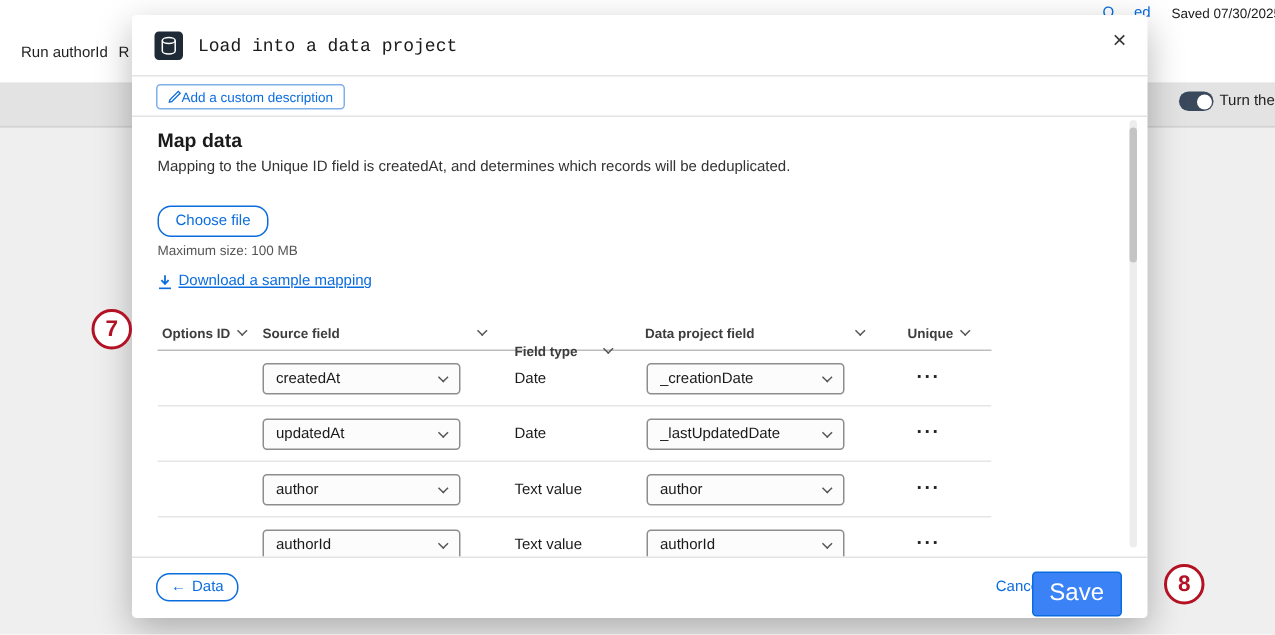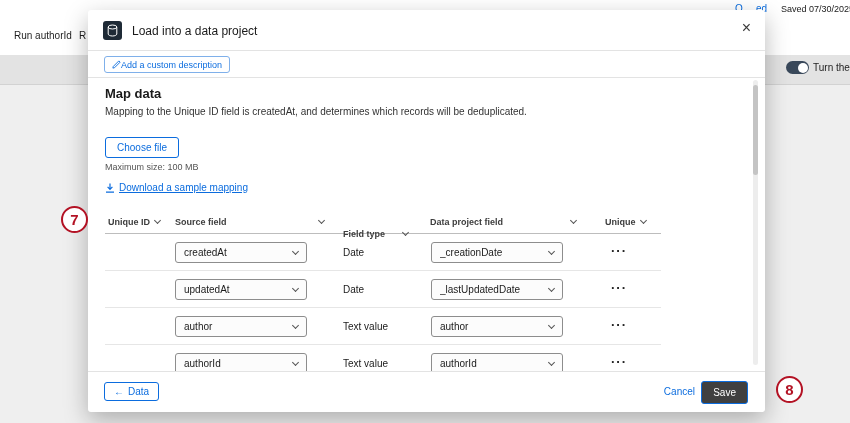--- a/index.html
+++ b/index.html
@@ -16,32 +16,32 @@
   .toggle { position:absolute; left:786px; top:61px; width:23px; height:13px; border-radius:7px; background:#39485a; cursor:pointer; }
   .toggle-knob { position:absolute; right:1.5px; top:1.5px; width:10px; height:10px; border-radius:50%; background:#ffffff; }
   .toggle-label { position:absolute; left:813px; top:62px; font-size:10px; color:#1f1f1f; white-space:nowrap; }
 
   
   .modal { position:absolute; left:88px; top:10px; width:677px; height:402px; background:#ffffff;
            border-radius:3px; box-shadow:0 8px 24px rgba(0,0,0,0.28); z-index:5; }
   .m-header { position:absolute; left:0; top:0; width:100%; height:41px; border-bottom:1px solid #e3e3e3; }
   .m-icon { position:absolute; left:15px; top:11px; width:19px; height:19px; background:#1e2a36; border-radius:3px;
             display:flex; align-items:center; justify-content:center; }
-  .m-title { position:absolute; left:44px; top:14px; font-size:12px; color:#1a1a1a; white-space:nowrap; }
+  .m-title { position:absolute; left:44px; top:14px; font-size:12px; color:#1a1a1a; white-space:nowrap;font-family:Liberation Mono, monospace; }
   .m-close { position:absolute; right:14px; top:10px; font-size:16px; line-height:16px; color:#3a3a3a; cursor:pointer; }
 
   .desc-row { position:absolute; left:0; top:41px; width:100%; height:27px; border-bottom:1px solid #e3e3e3; }
   .add-desc-btn { position:absolute; left:16px; top:5px; height:17px; display:inline-flex; align-items:center; gap:0;
                   border:1px solid #7fb0ea; border-radius:3px; padding:0 7px; font-size:9px; color:#0b6cde;
                   background:#fff; cursor:pointer; white-space:nowrap; }
 
   .map-title { position:absolute; left:17px; top:76px; font-size:13px; font-weight:700; color:#1a1a1a; }
   .map-desc  { position:absolute; left:17px; top:96px; font-size:10px; color:#333; white-space:nowrap; }
 
-  .btn-outline { display:inline-flex; align-items:center; gap:4px; border:1px solid #0b6cde; border-radius:3px;
+  .btn-outline { display:inline-flex; align-items:center; gap:4px; border:1px solid #0b6cde; border-radius:9px;
                  background:#fff; color:#0b6cde; font-size:10px; cursor:pointer; white-space:nowrap; }
   .choose-file { position:absolute; left:17px; top:127px; padding:4px 11px; }
   .max-size { position:absolute; left:17px; top:152px; font-size:9px; color:#555; }
   .download-link { position:absolute; left:17px; top:172px; display:inline-flex; align-items:center; gap:4px;
                    font-size:10px; color:#0b6cde; cursor:pointer; white-space:nowrap;text-decoration:underline; }
 
   
   .map-table { position:absolute; left:17px; top:202px; width:556px; }
   .t-head { position:relative; height:22px; border-bottom:1px solid #bdbdbd; }
   .t-col { position:absolute; top:5px; font-size:9px; font-weight:700; color:#3d3d3d; white-space:nowrap; cursor:pointer; }
@@ -60,22 +60,22 @@
           letter-spacing:1px; color:#222; cursor:pointer; }
 
   
   .sb-track { position:absolute; right:7px; top:70px; width:5px; height:285px; background:#ededed; border-radius:3px; }
   .sb-thumb { position:absolute; right:7px; top:75px; width:5px; height:90px; background:#c4c4c4; border-radius:3px; cursor:pointer; }
 
   
   .m-footer { position:absolute; left:0; top:361px; width:100%; height:41px; border-top:1px solid #e3e3e3; }
   .back-btn { position:absolute; left:16px; top:10px; padding:3px 9px; }
   .cancel-link { position:absolute; right:70px; top:14px; font-size:10px; color:#0b6cde; cursor:pointer; }
-  .save-btn { position:absolute; right:17px; top:9px; background:#404040; color:#fff; border:1px solid #0b6cde;
-              border-radius:3px; font-size:10px; padding:5px 11px; cursor:pointer; }
+  .save-btn { position:absolute; right:17px; top:9px; background:#3b82f6; color:#fff; border:1px solid #0b6cde;
+              border-radius:3px; font-size:16px; padding:5px 11px; cursor:pointer; }
 
   
   .badge { position:absolute; width:27px; height:27px; border:2.5px solid #b31224; border-radius:50%;
            background:#fff; display:flex; align-items:center; justify-content:center;
            font-size:15px; font-weight:700; color:#b31224; z-index:10; }
   .badge-7 { left:61px; top:206px; }
   .badge-8 { left:776px; top:376px; }
 </style>
 </head>
 <body>
@@ -127,21 +127,21 @@
 
     <span class="download-link">
       <svg width="10" height="10" viewBox="0 0 10 10" aria-hidden="true">
         <path d="M5 0.5 V6 M2.6 3.8 L5 6.3 L7.4 3.8 M1 9.2 H9" stroke="#0b6cde" stroke-width="1.2" fill="none"></path>
       </svg>
       <span>Download a sample mapping</span>
     </span>
 
     <div class="map-table">
       <div class="t-head">
-        <span class="t-col" style="left:3px;"><span>Unique ID</span><span class="chev"></span></span>
+        <span class="t-col" style="left:3px;"><span>Options ID</span><span class="chev"></span></span>
         <span class="t-col" style="left:70px;"><span>Source field</span><span class="chev" style="margin-left:92px;"></span></span>
         <span class="t-col" style="left:238px;margin-top:12px;"><span>Field type</span><span class="chev" style="margin-left:18px;"></span></span>
         <span class="t-col" style="left:325px;"><span>Data project field</span><span class="chev" style="margin-left:68px;"></span></span>
         <span class="t-col" style="left:500px;"><span>Unique</span><span class="chev"></span></span>
       </div>
 
       <div class="t-rows">
 
         <div class="t-row">
           <div class="sel sel-source">

